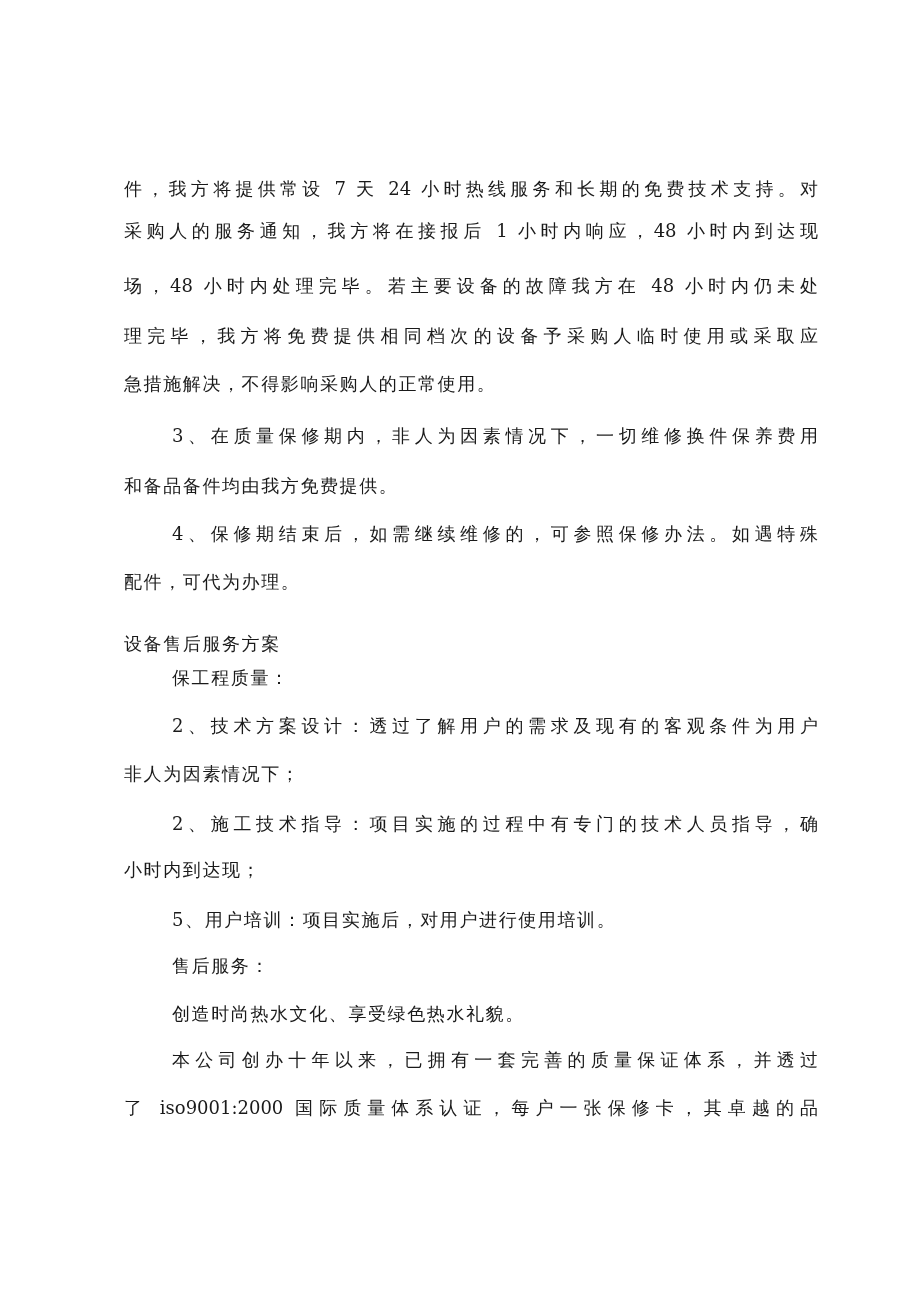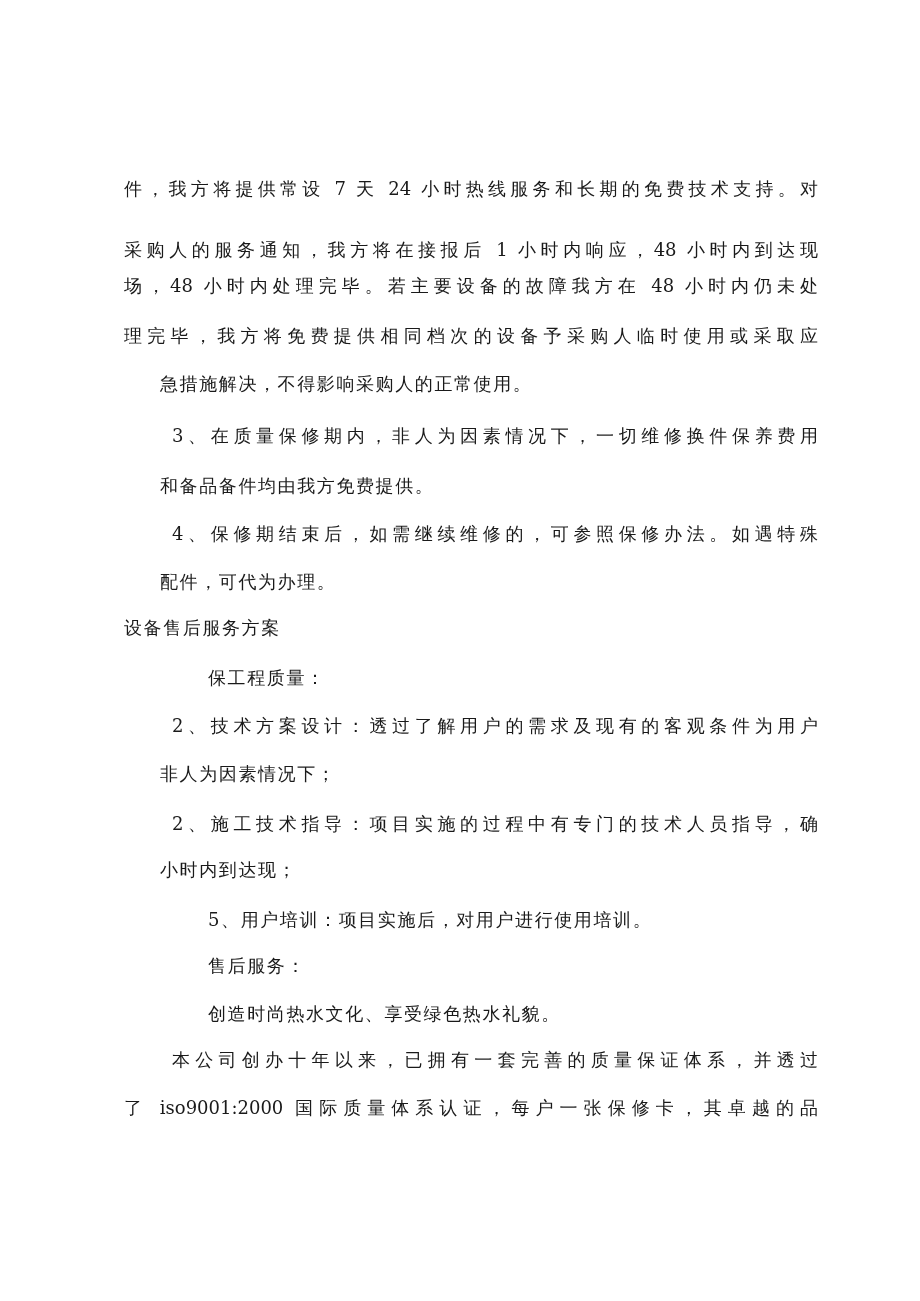--- a/index.html
+++ b/index.html
@@ -29,37 +29,37 @@
       font-size: 18px;
       line-height: 30px;
       white-space: nowrap;
       text-align: justify;
       text-align-last: justify;
       letter-spacing: 0;
     }
     .line.last {
       text-align-last: left;
       letter-spacing: 1.6px;
-      margin-left: 36px;
     }
     .line.indent {
       left: 48px;
       width: 646px;
     }
     .line.heading {
       text-align-last: left;
       letter-spacing: 1.6px;
+      margin-top: 16px;
     }
   </style>
 </head>
 <body>
 
 <div class="page">
   <div class="line" style="top:174px">件，我方将提供常设 7 天 24 小时热线服务和长期的免费技术支持。对</div>
-  <div class="line" style="top:235px">采购人的服务通知，我方将在接报后 1 小时内响应，48 小时内到达现</div>
+  <div class="line" style="top:216px">采购人的服务通知，我方将在接报后 1 小时内响应，48 小时内到达现</div>
   <div class="line" style="top:271px">场，48 小时内处理完毕。若主要设备的故障我方在 48 小时内仍未处</div>
   <div class="line" style="top:321px">理完毕，我方将免费提供相同档次的设备予采购人临时使用或采取应</div>
   <div class="line last" style="top:369px">急措施解决，不得影响采购人的正常使用。</div>
 
   <div class="line indent" style="top:421px">3、在质量保修期内，非人为因素情况下，一切维修换件保养费用</div>
   <div class="line last" style="top:471px">和备品备件均由我方免费提供。</div>
 
   <div class="line indent" style="top:519px">4、保修期结束后，如需继续维修的，可参照保修办法。如遇特殊</div>
   <div class="line last" style="top:567px">配件，可代为办理。</div>
 

